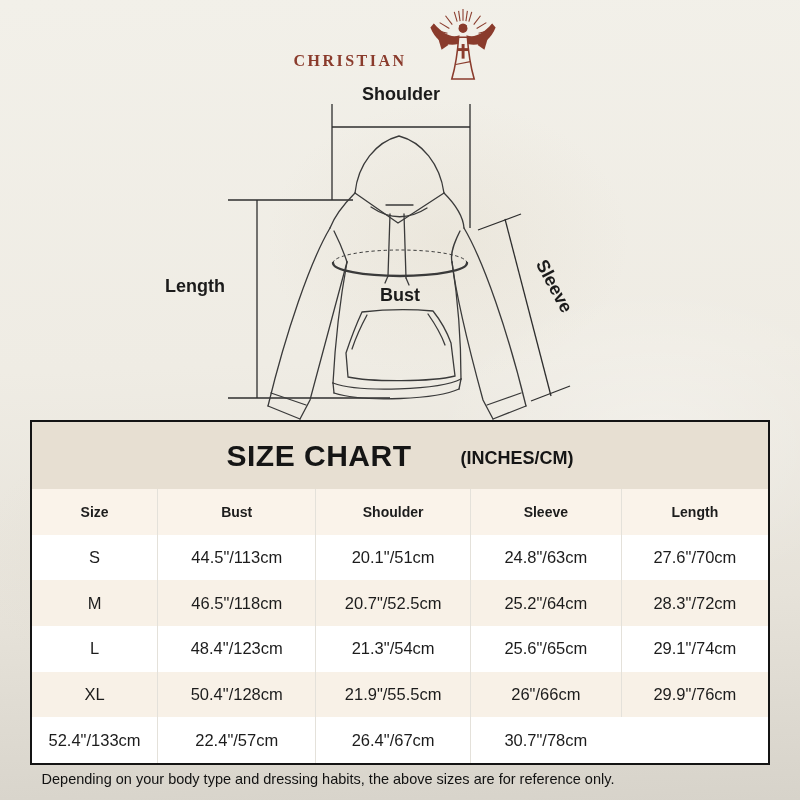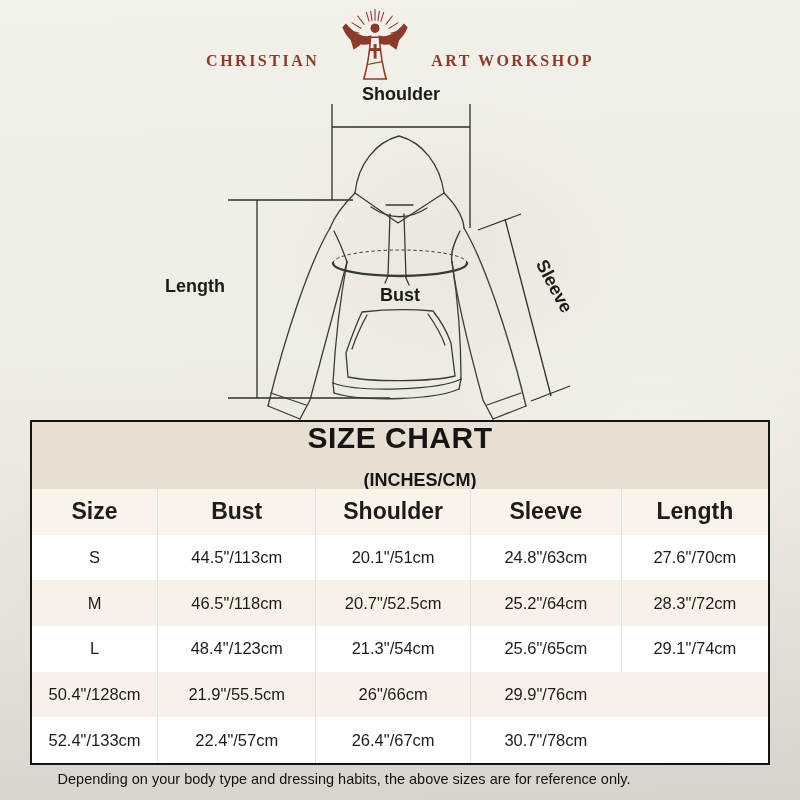--- a/index.html
+++ b/index.html
@@ -20,32 +20,32 @@
   .brand svg{display:block;}
   
   .diagram{position:absolute;top:80px;left:0;width:800px;height:345px;}
   .diagram text{font-family:"Liberation Sans",sans-serif;font-weight:bold;
     font-size:18px;fill:#1b1b1b;}
   
   .chart{position:absolute;left:30px;top:420px;width:740px;height:345px;
     border:2px solid #141414;background:#fff;box-sizing:border-box;
     display:flex;flex-direction:column;}
   .chart .titleband{height:67px;background:#e7dfd2;display:flex;
-    align-items:center;justify-content:center;gap:9px;flex-direction:column;}
+    align-items:center;justify-content:center;gap:9px;}
   .chart .titleband .t1{font-size:30px;font-weight:800;color:#151515;letter-spacing:.5px;}
   .chart .titleband .t2{font-size:18px;font-weight:700;color:#151515;padding-top:6px;margin-left:40px;}
   .row{display:grid;grid-template-columns:17% 21.5% 21% 20.5% 20%;flex:1;}
   .row .cell{display:flex;align-items:center;justify-content:center;
     font-size:16.5px;color:#1c1c1c;border-left:1px solid #e4e1da;}
   .row .cell:first-child{border-left:none;}
   .row.head{background:#faf3ea;}
-  .row.head .cell{font-weight:bold;font-size:23px;}
+  .row.head .cell{font-weight:bold;font-size:14px;}
   .row.alt{background:#f8f1e7;}
   
-  .disclaimer{position:absolute;top:771px;left:16px;width:656px;text-align:center;
+  .disclaimer{position:absolute;top:771px;left:0;width:656px;text-align:center;
     font-size:14.5px;color:#121212;}
 </style>
 </head>
 <body>
 
 <div class="brand">
   <span class="word">CHRISTIAN</span>
   <svg width="88" height="74" viewBox="0 0 90 76">
     <g stroke="#8a3b2c" stroke-width="1.1" fill="none">
       <line x1="45" y1="13" x2="45" y2="1"></line>
@@ -68,21 +68,20 @@
       <path d="M15 16 L23 43 L30 38 Z"></path>
       <path d="M75 16 L67 43 L60 38 Z"></path>
     </g>
     <path d="M40.5 30 C39.5 46 37.5 59 33.5 73 L56.5 73 C52.5 59 50.5 46 49.5 30 Z" fill="none" stroke="#8a3b2c" stroke-width="1.6"></path>
     <g fill="#8a3b2c">
       <rect x="43.6" y="37" width="3" height="15"></rect>
       <rect x="39" y="41.2" width="12.2" height="3"></rect>
     </g>
     <path d="M37.5 58 L52.5 55" stroke="#8a3b2c" stroke-width="1.2" fill="none"></path>
   </svg>
-  <span class="word">ART WORKSHOP</span>
 </div>
 
 <svg class="diagram" viewBox="0 80 800 345">
 
   <g stroke="#2e2e2e" stroke-width="1.3" fill="none">
     <path d="M332 104 V200"></path>
     <path d="M470 104 V228"></path>
     <path d="M332 127 H470"></path>
     <path d="M228 200 H353"></path>
     <path d="M257 200 V398"></path>
@@ -169,20 +168,21 @@
 
   <div class="row">
     <div class="cell">L</div>
     <div class="cell">48.4"/123cm</div>
     <div class="cell">21.3"/54cm</div>
     <div class="cell">25.6"/65cm</div>
     <div class="cell">29.1"/74cm</div>
   </div>
 
   <div class="row alt">
+    <div class="cell">XL</div>
     <div class="cell">50.4"/128cm</div>
     <div class="cell">21.9"/55.5cm</div>
     <div class="cell">26"/66cm</div>
     <div class="cell">29.9"/76cm</div>
   </div>
 
   <div class="row">
     <div class="cell">52.4"/133cm</div>
     <div class="cell">22.4"/57cm</div>
     <div class="cell">26.4"/67cm</div>

